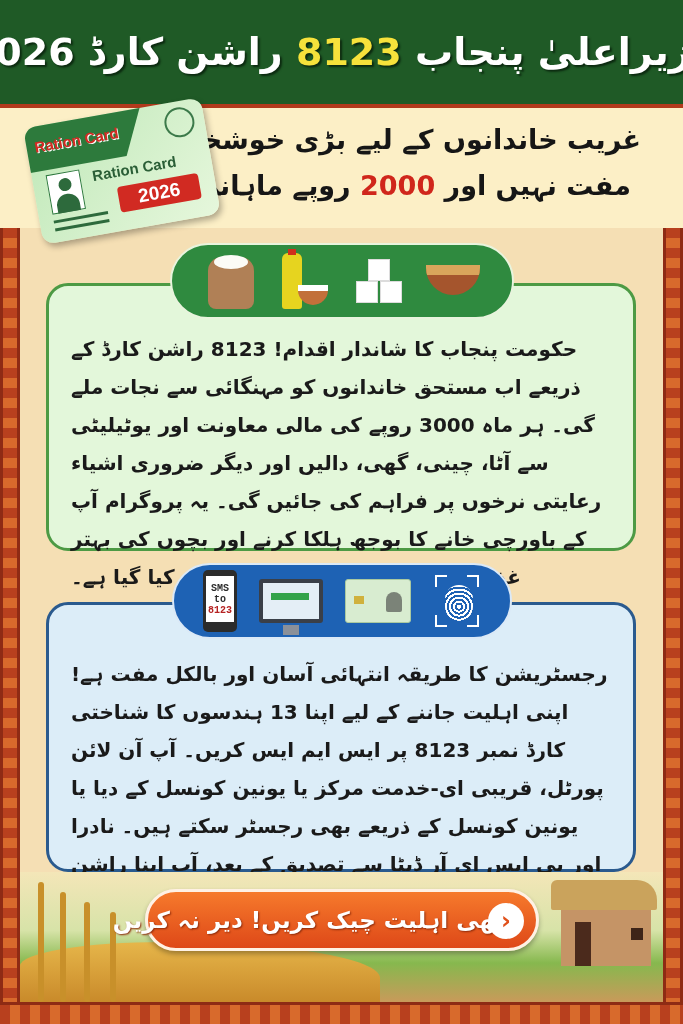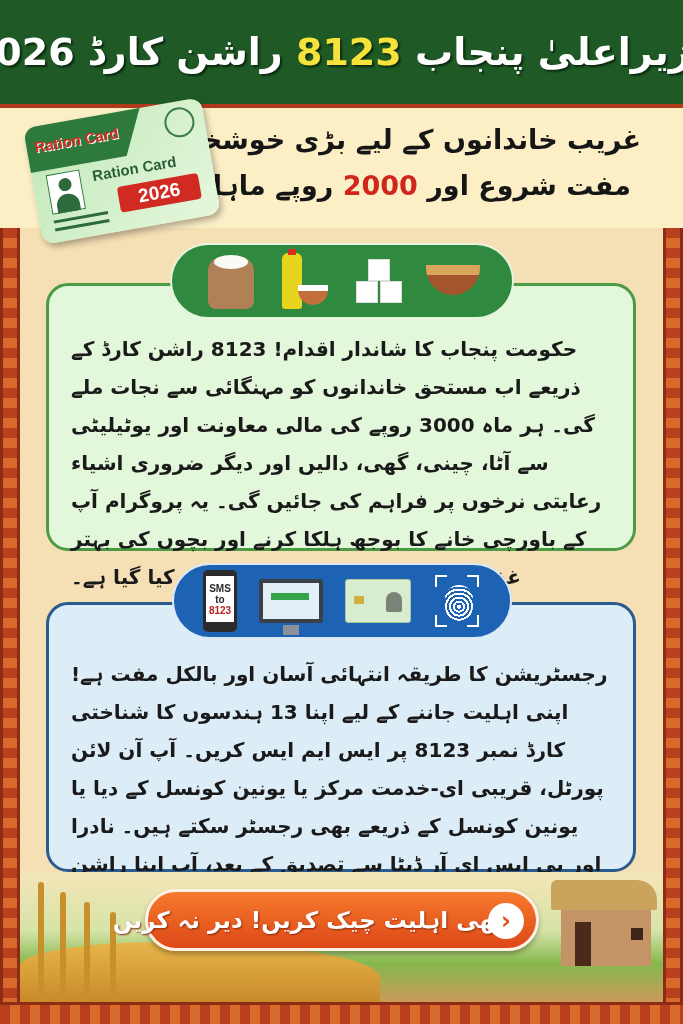--- a/index.html
+++ b/index.html
@@ -40,21 +40,21 @@
   .g-bowl-salt { position: absolute; left: 22px; top: 34px; width: 30px; height: 20px; background: #c2703a; border-radius: 0 0 15px 15px; border-top: 6px solid #fff; }
   .g-cube { position: absolute; width: 22px; height: 22px; background: #ffffff; border: 1px solid #dcdcdc; }
   .g-bowl-beans { position: absolute; left: 2px; top: 14px; width: 54px; height: 30px; background: #a5552d; border-radius: 0 0 27px 27px; border-top: 10px solid #d9a55b; }
 
   .panel-green { position: absolute; left: 46px; top: 283px; width: 590px; height: 268px; background: #e3f7da; border: 3px solid #4d9a44; border-radius: 22px; }
   .panel-text { position: absolute; left: 22px; right: 22px; direction: rtl; text-align: left; font-weight: bold; font-size: 20px; color: #1a1a1a; line-height: 38px; }
   .panel-green .panel-text { top: 44px; }
 
   .reg-icons { position: absolute; left: 172px; top: 563px; width: 340px; height: 76px; background: #1e62b4; border-radius: 38px; border: 2px solid #dbe9f7; display: flex; align-items: center; justify-content: space-around; padding: 0 18px; }
   .phone { width: 34px; height: 62px; background: #2b2b2b; border-radius: 5px; position: relative; }
-  .phone-screen { position: absolute; left: 3px; top: 6px; width: 28px; height: 46px; background: #fff; display: flex; flex-direction: column; align-items: center; justify-content: center; font-family: Liberation Sans, sans-serif; font-weight: bold; font-size: 10px; line-height: 11px; color: #2b2b2b; }
+  .phone-screen { position: absolute; left: 3px; top: 6px; width: 28px; height: 46px; background: #fff; display: flex; flex-direction: column; align-items: center; justify-content: center; font-family: Liberation Mono, monospace; font-weight: bold; font-size: 10px; line-height: 11px; color: #2b2b2b; }
   .phone-screen .red { color: #b52222; }
   .monitor { width: 64px; height: 44px; background: #e4eef6; border: 4px solid #3a3f48; border-radius: 3px; position: relative; }
   .monitor::after { content: ""; position: absolute; left: 20px; top: 42px; width: 16px; height: 10px; background: #8b9099; }
   .monitor-bar { position: absolute; left: 8px; top: 10px; width: 38px; height: 7px; background: #33a34a; }
   .idcard { width: 66px; height: 44px; background: #d8ecd0; border-radius: 3px; position: relative; border: 1px solid #aac9a0; }
   .idcard::before { content: ""; position: absolute; right: 8px; top: 12px; width: 16px; height: 20px; background: #7b8378; border-radius: 8px 8px 2px 2px; }
   .idcard::after { content: ""; position: absolute; left: 8px; top: 16px; width: 10px; height: 8px; background: #d0b13c; }
   .fingerprint { width: 48px; height: 56px; position: relative; border: 2px dashed transparent; }
   .fp-corner { position: absolute; width: 12px; height: 12px; border-color: #ffffff; border-style: solid; }
   .fp-core { position: absolute; left: 10px; top: 10px; width: 28px; height: 36px; border-radius: 14px; background: repeating-radial-gradient(circle at 50% 60%, #ffffff 0 2px, transparent 2px 4px); }
@@ -82,21 +82,21 @@
   <div class="header-title">
     <span>وزیراعلیٰ پنجاب</span>
     <span class="hl">8123</span>
     <span>راشن کارڈ 2026</span>
   </div>
 </div>
 
 <div class="subheader">
   <div class="sub-line1">غریب خاندانوں کے لیے بڑی خوشخبری!</div>
   <div class="sub-line2">
-    <span>مفت شروع اور</span>
+    <span>مفت نہیں اور</span>
     <span class="hl">2000</span>
     <span>روپے ماہانہ امداد</span>
   </div>
 </div>
 
 <div class="ration-card">
   <div class="rc-band"></div>
   <div class="rc-label1">Ration Card</div>
   <div class="rc-emblem"></div>
   <div class="rc-photo"></div>

